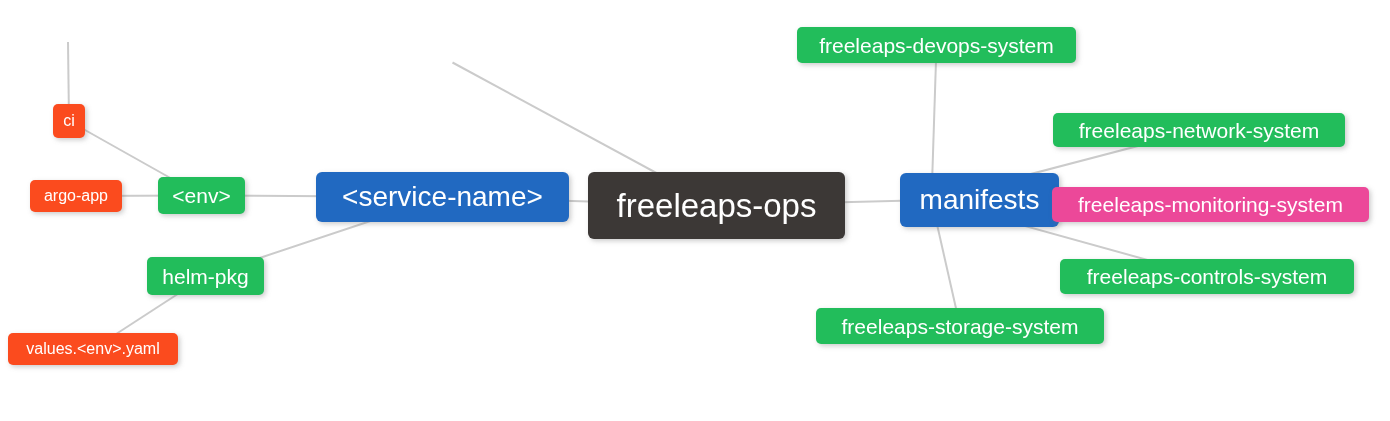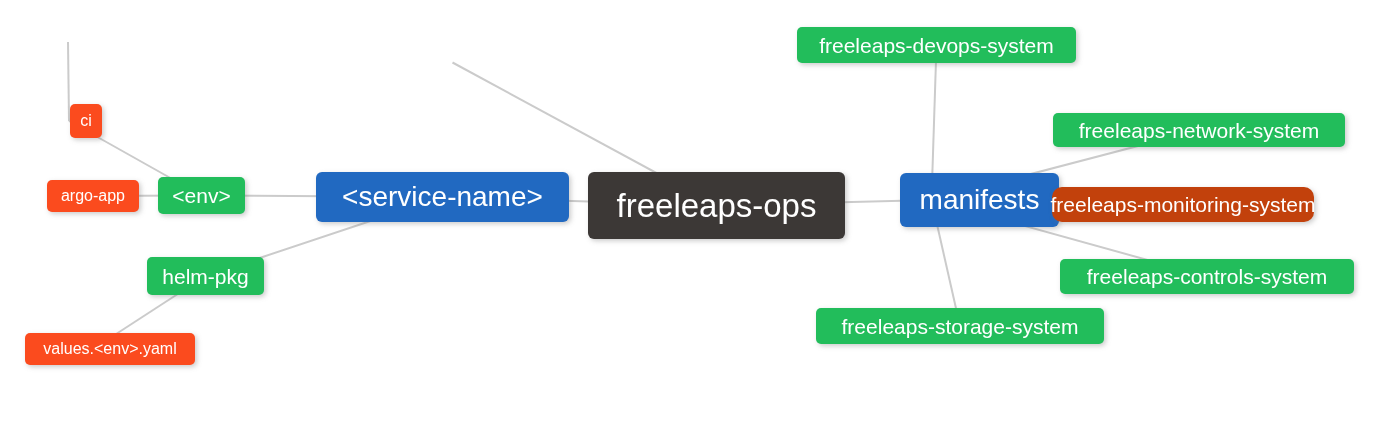--- a/index.html
+++ b/index.html
@@ -36,21 +36,21 @@
     border-radius: 5px;
     box-shadow: 2px 2px 5px rgba(110,110,110,0.35);
     white-space: nowrap;
     cursor: default;
     line-height: 1;
     padding: 0 6px;
   }
   .role-root   { font-size: 33px; border-radius: 6px; }
   .role-branch { font-size: 28px; border-radius: 6px; }
   .role-group  { font-size: 21px; }
-  .role-leaf   { font-size: 16px; margin-left: 17px; }
+  .role-leaf   { font-size: 16px; }
   .role-file   { font-size: 15px; }
 </style>
 </head>
 <body>
 
 <div class="canvas" style="background: rgb(255, 255, 255);">
   <svg class="edges" viewBox="0 0 1390 421" xmlns="http://www.w3.org/2000/svg">
       <line x1="68" y1="42" x2="69" y2="121" stroke="#cbcbcb"></line>
       <line x1="69" y1="121" x2="201.5" y2="195.5" stroke="#cbcbcb"></line>
       <line x1="76" y1="196" x2="201.5" y2="195.5" stroke="#cbcbcb"></line>
@@ -69,16 +69,16 @@
     <div class="node role-leaf" style="left: 53px; top: 104px; width: 32px; height: 34px; background: rgb(251, 75, 30); color: rgb(255, 255, 255);">ci</div>
     <div class="node role-leaf" style="left: 30px; top: 180px; width: 92px; height: 32px; background: rgb(251, 75, 30); color: rgb(255, 255, 255);">argo-app</div>
     <div class="node role-group" style="left: 158px; top: 177px; width: 87px; height: 37px; background: rgb(34, 189, 91); color: rgb(255, 255, 255);">&lt;env&gt;</div>
     <div class="node role-group" style="left: 147px; top: 257px; width: 117px; height: 38px; background: rgb(34, 189, 91); color: rgb(255, 255, 255);">helm-pkg</div>
     <div class="node role-leaf" style="left: 8px; top: 333px; width: 170px; height: 32px; background: rgb(251, 75, 30); color: rgb(255, 255, 255);">values.&lt;env&gt;.yaml</div>
     <div class="node role-branch" style="left: 316px; top: 172px; width: 253px; height: 50px; background: rgb(33, 105, 193); color: rgb(255, 255, 255);">&lt;service-name&gt;</div>
     <div class="node role-root" style="left: 588px; top: 172px; width: 257px; height: 67px; background: rgb(60, 56, 54); color: rgb(255, 255, 255);">freeleaps-ops</div>
     <div class="node role-branch" style="left: 852px; top: 173px; width: 159px; height: 54px; background: rgb(33, 105, 193); color: rgb(255, 255, 255); margin-left: 48px;">manifests</div>
     <div class="node role-group" style="left: 797px; top: 27px; width: 279px; height: 36px; background: rgb(34, 189, 91); color: rgb(255, 255, 255);">freeleaps-devops-system</div>
     <div class="node role-group" style="left: 1053px; top: 113px; width: 292px; height: 34px; background: rgb(34, 189, 91); color: rgb(255, 255, 255);">freeleaps-network-system</div>
-    <div class="node role-group" style="left: 1052px; top: 187px; width: 262px; height: 35px; background: #c2410c; color: rgb(255, 255, 255); border-radius: 10px;">freeleaps-monitoring-system</div>
+    <div class="node role-group" style="left: 1052px; top: 187px; width: 317px; height: 35px; background: #ec4899; color: rgb(255, 255, 255);">freeleaps-monitoring-system</div>
     <div class="node role-group" style="left: 1060px; top: 259px; width: 294px; height: 35px; background: rgb(34, 189, 91); color: rgb(255, 255, 255);">freeleaps-controls-system</div>
     <div class="node role-group" style="left: 816px; top: 308px; width: 288px; height: 36px; background: rgb(34, 189, 91); color: rgb(255, 255, 255);">freeleaps-storage-system</div>
   </div>
 
 </body></html>

